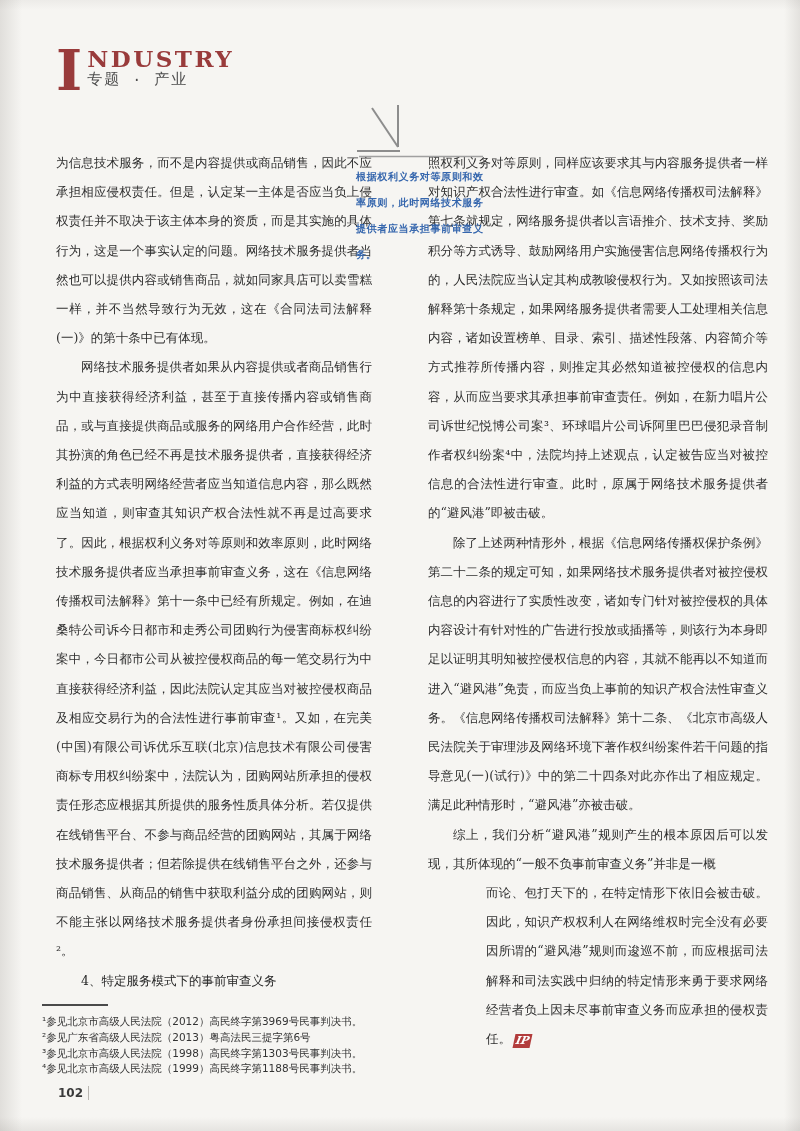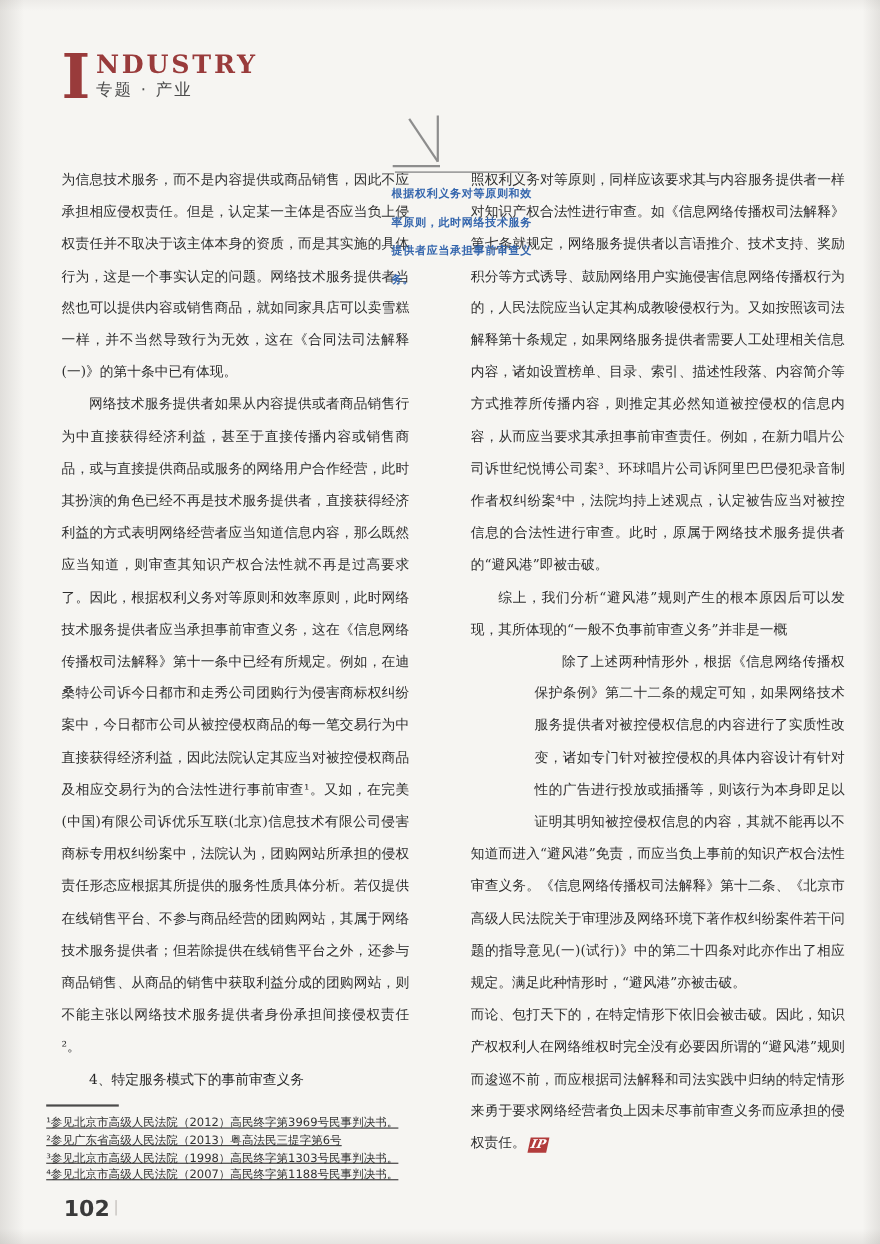--- a/index.html
+++ b/index.html
@@ -69,78 +69,78 @@
     transform:skewX(-12deg);
     font-family:"DejaVu Serif","Liberation Serif",serif;
     font-weight:bold;font-style:italic;
     font-size:11px;line-height:14px;text-align:center;
     text-indent:0;
   }
   
   .footnotes{
     position:absolute;left:42px;top:1004px;width:380px;
     font-family:"DejaVu Sans","Liberation Sans",sans-serif;
-    font-size:10.5px;line-height:15.8px;color:#333;text-decoration:underline;
+    font-size:10.5px;line-height:15.8px;color:#333;
   }
   .fn-rule{width:66px;height:2px;background:#4a4a4a;margin-bottom:8px;}
   .fn{margin:0;}
   
   .pagenum{
     position:absolute;left:58px;top:1086px;
     font-family:"DejaVu Sans","Liberation Sans",sans-serif;
-    font-size:20px;font-weight:bold;color:#3a3a3a;
+    font-size:12px;font-weight:bold;color:#3a3a3a;
     display:flex;align-items:center;
   }
   .pn-bar{
     display:inline-block;width:1px;height:14px;
     background:#b9b6b1;margin-left:5px;
   }
 </style>
 </head>
 <body>
 
 <div class="page">
 
   <header class="mast">
     <span class="mast-initial">I</span>
     <span class="mast-right">
       <span class="mast-name" style="display:block;">NDUSTRY</span>
-      <span class="mast-section" style="display:block;">专题 · 产业</span>
+      <span class="mast-section" style="display:block;font-family:Liberation Mono, monospace;">专题 · 产业</span>
     </span>
   </header>
 
   <div class="col col-left">
     <p class="para noindent">为信息技术服务，而不是内容提供或商品销售，因此不应承担相应侵权责任。但是，认定某一主体是否应当负上侵权责任并不取决于该主体本身的资质，而是其实施的具体行为，这是一个事实认定的问题。网络技术服务提供者当然也可以提供内容或销售商品，就如同家具店可以卖雪糕一样，并不当然导致行为无效，这在《合同法司法解释(一)》的第十条中已有体现。</p>
     <p class="para">网络技术服务提供者如果从内容提供或者商品销售行为中直接获得经济利益，甚至于直接传播内容或销售商品，或与直接提供商品或服务的网络用户合作经营，此时其扮演的角色已经不再是技术服务提供者，直接获得经济利益的方式表明网络经营者应当知道信息内容，那么既然应当知道，则审查其知识产权合法性就不再是过高要求了。因此，根据权利义务对等原则和效率原则，此时网络技术服务提供者应当承担事前审查义务，这在《信息网络传播权司法解释》第十一条中已经有所规定。例如，在迪桑特公司诉今日都市和走秀公司团购行为侵害商标权纠纷案中，今日都市公司从被控侵权商品的每一笔交易行为中直接获得经济利益，因此法院认定其应当对被控侵权商品及相应交易行为的合法性进行事前审查¹。又如，在完美(中国)有限公司诉优乐互联(北京)信息技术有限公司侵害商标专用权纠纷案中，法院认为，团购网站所承担的侵权责任形态应根据其所提供的服务性质具体分析。若仅提供在线销售平台、不参与商品经营的团购网站，其属于网络技术服务提供者；但若除提供在线销售平台之外，还参与商品销售、从商品的销售中获取利益分成的团购网站，则不能主张以网络技术服务提供者身份承担间接侵权责任²。</p>
     <p class="para subhead">4、特定服务模式下的事前审查义务</p>
   </div>
 
   <div class="col col-right">
     <p class="para noindent">照权利义务对等原则，同样应该要求其与内容服务提供者一样对知识产权合法性进行审查。如《信息网络传播权司法解释》第七条就规定，网络服务提供者以言语推介、技术支持、奖励积分等方式诱导、鼓励网络用户实施侵害信息网络传播权行为的，人民法院应当认定其构成教唆侵权行为。又如按照该司法解释第十条规定，如果网络服务提供者需要人工处理相关信息内容，诸如设置榜单、目录、索引、描述性段落、内容简介等方式推荐所传播内容，则推定其必然知道被控侵权的信息内容，从而应当要求其承担事前审查责任。例如，在新力唱片公司诉世纪悦博公司案³、环球唱片公司诉阿里巴巴侵犯录音制作者权纠纷案⁴中，法院均持上述观点，认定被告应当对被控信息的合法性进行审查。此时，原属于网络技术服务提供者的“避风港”即被击破。</p>
+    <p class="para">除了上述两种情形外，根据《信息网络传播权保护条例》第二十二条的规定可知，如果网络技术服务提供者对被控侵权信息的内容进行了实质性改变，诸如专门针对被控侵权的具体内容设计有针对性的广告进行投放或插播等，则该行为本身即足以证明其明知被控侵权信息的内容，其就不能再以不知道而进入“避风港”免责，而应当负上事前的知识产权合法性审查义务。《信息网络传播权司法解释》第十二条、《北京市高级人民法院关于审理涉及网络环境下著作权纠纷案件若干问题的指导意见(一)(试行)》中的第二十四条对此亦作出了相应规定。满足此种情形时，“避风港”亦被击破。</p>
     <p class="para"><span>综上，我们分析“避风港”规则产生的根本原因后可以发现，其所体现的“一般不负事前审查义务”并非是一概</span><span class="pq-float">
         
-        </span></p>
-    <p class="para">除了上述两种情形外，根据《信息网络传播权保护条例》第二十二条的规定可知，如果网络技术服务提供者对被控侵权信息的内容进行了实质性改变，诸如专门针对被控侵权的具体内容设计有针对性的广告进行投放或插播等，则该行为本身即足以证明其明知被控侵权信息的内容，其就不能再以不知道而进入“避风港”免责，而应当负上事前的知识产权合法性审查义务。《信息网络传播权司法解释》第十二条、《北京市高级人民法院关于审理涉及网络环境下著作权纠纷案件若干问题的指导意见(一)(试行)》中的第二十四条对此亦作出了相应规定。满足此种情形时，“避风港”亦被击破。</p><aside class="pullquote">
+        </span></p><aside class="pullquote">
           <svg class="pq-arrow" width="127" height="64" viewBox="0 0 127 64">
             <line x1="16" y1="14" x2="42" y2="53" stroke="#8d8d8d" stroke-width="2"></line>
             <line x1="42" y1="11" x2="42" y2="53" stroke="#8d8d8d" stroke-width="2"></line>
             <line x1="1" y1="57" x2="44" y2="57" stroke="#8d8d8d" stroke-width="2"></line>
             <line x1="3" y1="62.5" x2="127" y2="62.5" stroke="#a0a0a0" stroke-width="1.5"></line>
           </svg>
           <div class="pq-text">根据权利义务对等原则和效率原则，此时网络技术服务提供者应当承担事前审查义务。</div>
         </aside>
       <span>而论、包打天下的，在特定情形下依旧会被击破。因此，知识产权权利人在网络维权时完全没有必要因所谓的“避风港”规则而逡巡不前，而应根据司法解释和司法实践中归纳的特定情形来勇于要求网络经营者负上因未尽事前审查义务而应承担的侵权责任。</span><span class="end-mark">IP</span><p></p>
   </div>
 
   <div class="footnotes">
     <div class="fn-rule"></div>
     <div class="fn">¹参见北京市高级人民法院（2012）高民终字第3969号民事判决书。</div>
     <div class="fn">²参见广东省高级人民法院（2013）粤高法民三提字第6号</div>
     <div class="fn">³参见北京市高级人民法院（1998）高民终字第1303号民事判决书。</div>
-    <div class="fn">⁴参见北京市高级人民法院（2007）高民终字第1188号民事判决书。</div>
+    <div class="fn">⁴参见北京市高级人民法院（1999）高民终字第1188号民事判决书。</div>
   </div>
 
   <div class="pagenum">
     <span>102</span>
     <span class="pn-bar"></span>
   </div>
 
 </div>
 
 </body></html>

